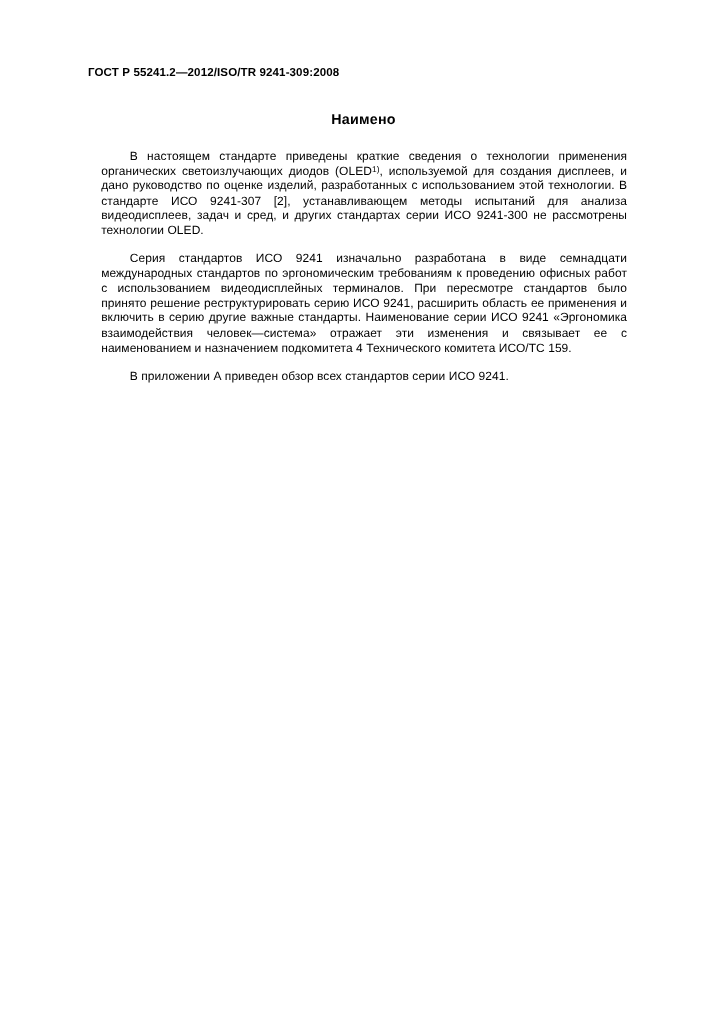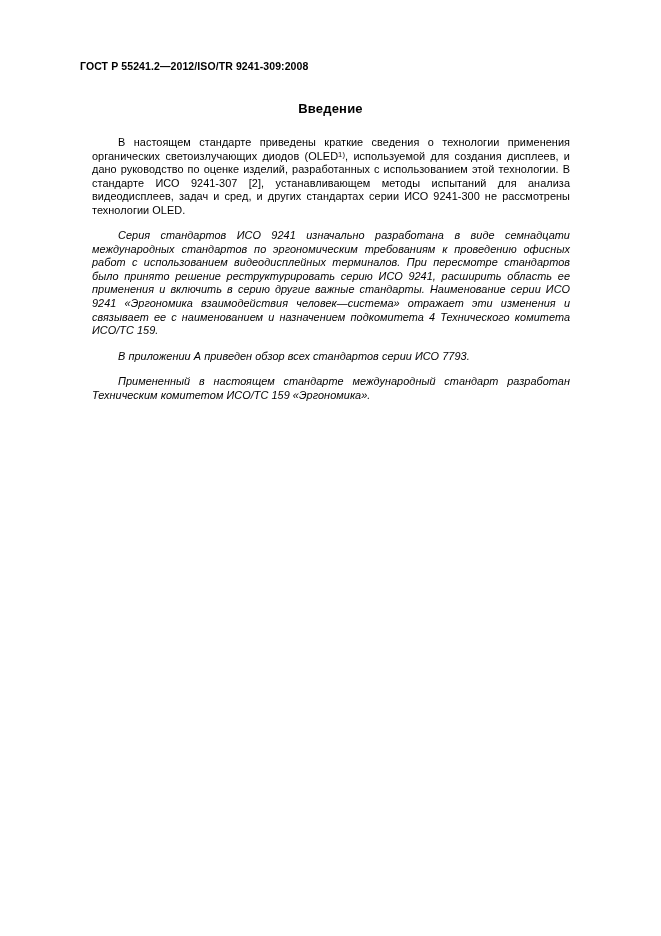--- a/index.html
+++ b/index.html
@@ -60,21 +60,20 @@
     text-align: justify;
     text-justify: inter-word;
     hyphens: manual;
     letter-spacing: 0.005em;
   }
   .para.indent {
     text-indent: 26px;
   }
   .para + .para {
     margin-top: 0;
-    font-style: italic;
   }
   sup.fn-ref {
     font-size: 7.6px;
     vertical-align: 0.38em;
     line-height: 0;
   }
 
   
   .footnote-area {
     position: absolute;
@@ -111,31 +110,30 @@
     text-align: right;
   }
 </style>
 </head>
 <body>
 
 <div class="page">
 
   <div class="running-head">ГОСТ Р 55241.2—2012/ISO/TR 9241-309:2008</div>
 
-  <h1 class="section-title">Введение</h1>
+  <h1 class="section-title">Наимено</h1>
 
   <div class="body-block">
 
     <p class="para indent"><span>В настоящем стандарте приведены краткие сведения о технологии применения органических светоизлучающих диодов (OLED</span><sup class="fn-ref">1)</sup><span>, используемой для создания дисплеев, и дано руководство по оцен­ке изделий, разработанных с использованием этой технологии. В стандарте ИСО 9241-307 [2], устанав­ливающем методы испытаний для анализа видеодисплеев, задач и сред, и других стандартах серии ИСО 9241-300 не рассмотрены технологии OLED.</span></p>
 
     <p class="para indent">Серия стандартов ИСО 9241 изначально разработана в виде семнадцати международных стан­дартов по эргономическим требованиям к проведению офисных работ с использованием видеодис­плейных терминалов. При пересмотре стандартов было принято решение реструктурировать серию ИСО 9241, расширить область ее применения и включить в серию другие важные стандарты. Наимено­вание серии ИСО 9241 «Эргономика взаимодействия человек—система» отражает эти изменения и связывает ее с наименованием и назначением подкомитета 4 Технического комитета ИСО/ТС 159.</p>
 
-    <p class="para indent">В приложении А приведен обзор всех стандартов серии ИСО 7793.</p>
+    <p class="para indent">В приложении А приведен обзор всех стандартов серии ИСО 9241.</p>
 
-    <p class="para indent">Примененный в настоящем стандарте международный стандарт разработан Техническим коми­тетом ИСО/ТС 159 «Эргономика».</p>
 
   </div>
 
   <div class="footnote-area">
     <div class="footnote-rule"></div>
     <p class="footnote-text"><sup>1)</sup>&nbsp; <span>OLED — Organic Light-Emitting Diode.</span></p>
   </div>
 
   <div class="folio">IV</div>
 

